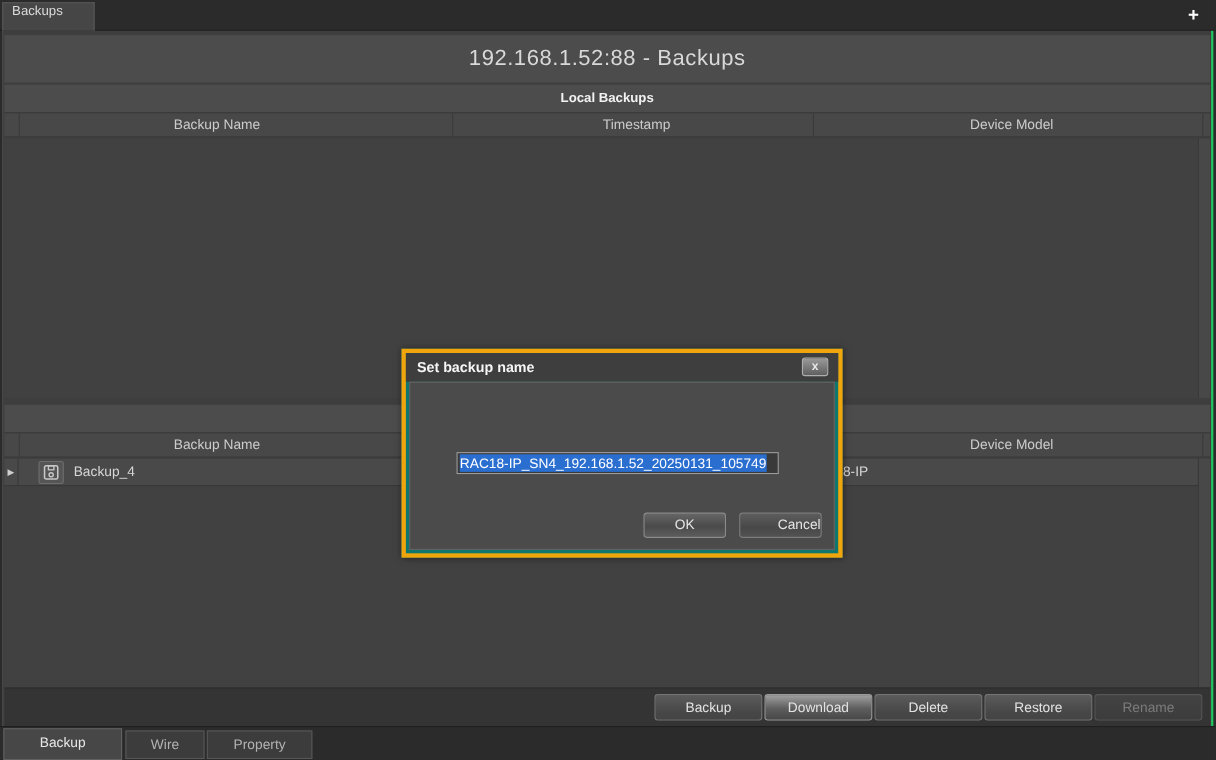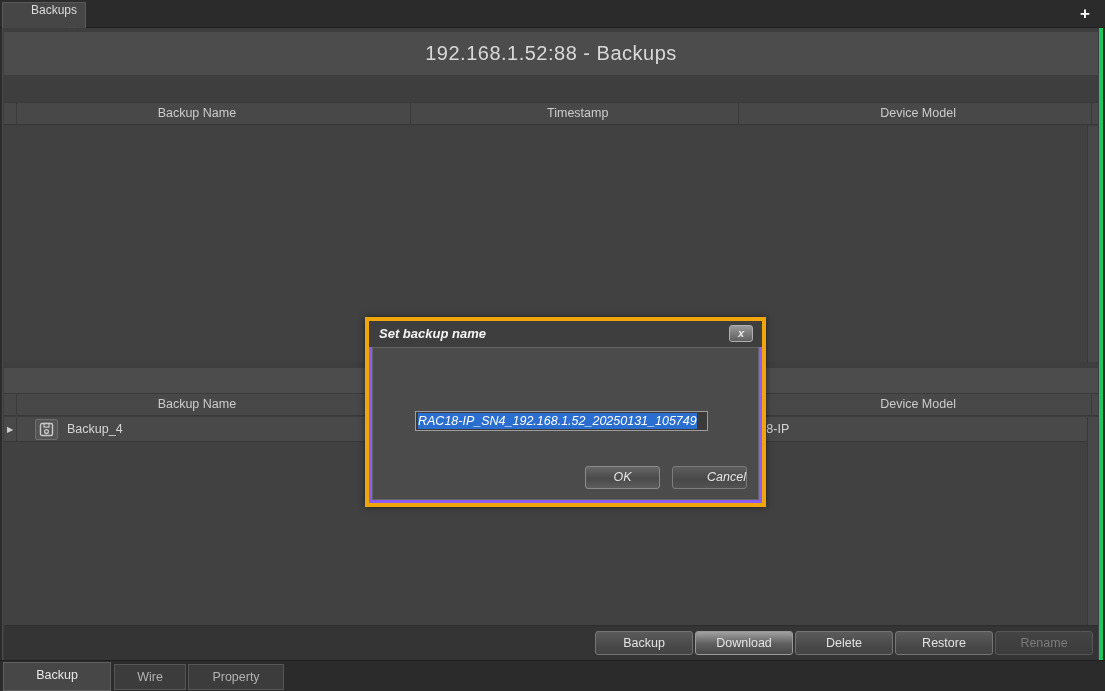--- a/index.html
+++ b/index.html
@@ -3,28 +3,28 @@
 <meta charset="utf-8">
 <style>
   * { box-sizing: border-box; margin: 0; padding: 0; }
   html,body { width:1105px; height:691px; background:#262626; overflow:hidden; }
   body { font-family:"Liberation Sans","DejaVu Sans",sans-serif; }
   #app { position:relative; width:1105px; height:691px; background:#2b2b2b; }
 
   
   .topbar { position:absolute; left:0; top:0; width:1105px; height:28px; background:#2b2b2b; border-bottom:1px solid #1f1f1f; }
   .doc-tab { position:absolute; left:2px; top:2px; height:26px; width:84px; background:#464646;
-             border:1px solid #585858; border-bottom:none; display:flex; align-items:flex-end;
+             border:1px solid #585858; border-bottom:none; display:flex; align-items:flex-start;
              padding:0 8px; gap:8px; color:#dcdcdc; font-size:12px; cursor:default;flex-direction:column; }
   .doc-tab .closex { font-size:11px; font-weight:bold; color:#cfcfcf; cursor:pointer; }
   .add-tab { position:absolute; right:9px; top:3px; width:22px; height:22px; color:#ffffff;
              font-size:17px; font-weight:bold; text-align:center; line-height:22px; cursor:pointer; }
 
   
-  .main { position:absolute; left:2px; top:28px; width:1101px; height:632px; background:#3e3e3e; border-left:1px solid #4a4a4a; border-right:4px solid #22c55e; }
+  .main { position:absolute; left:2px; top:28px; width:1101px; height:632px; background:#3e3e3e; border-left:1px solid #4a4a4a; border-right:2px solid #22c55e; }
 
   .titlebar { position:absolute; left:1px; right:1px; top:4px; height:43px; background:#4c4c4c;
               color:#d9d9d9; font-size:20px; font-weight:300; letter-spacing:.5px;
               text-align:center; line-height:43px; }
   .band { position:absolute; left:1px; right:1px; height:25px; background:#4c4c4c;
           color:#f2f2f2; font-size:12px; font-weight:bold; text-align:center; line-height:25px; }
   .band1 { top:49px; }
   .band2 { top:340px; }
 
   
@@ -64,21 +64,21 @@
   .abtn.disabled { color:#7b7b7b; background:linear-gradient(#434343,#3c3c3c); border-color:#565656; cursor:default; }
 
   
   .bottombar { position:absolute; left:0; top:660px; width:1105px; height:31px; background:#2b2b2b; border-top:1px solid #1f1f1f; }
   .vtab { position:absolute; top:3px; height:26px; background:#3c3c3c; border:1px solid #565656;
           color:#b2b2b2; font-size:12.5px; text-align:center; cursor:pointer; line-height:24px; padding:0 10px; }
   .vtab.active { top:1px; height:29px; background:#474747; color:#e8e8e8; border-color:#606060; }
 
   
   .dialog { position:absolute; left:365px; top:317px; width:401px; height:190px; z-index:10;
-            background:#8b5cf6; border:4px solid #f0a50c; box-shadow:0 0 6px rgba(0,0,0,.5);font-style:italic; }
+            background:#0f766e; border:4px solid #f0a50c; box-shadow:0 0 6px rgba(0,0,0,.5); }
   .dlg-title { position:absolute; left:0; top:0; right:0; height:26px; background:#3e3e3e;
                color:#f5f5f5; font-size:13px; font-weight:bold; line-height:26px; padding-left:10px; cursor:default; }
   .dlg-close { position:absolute; right:9px; top:4px; width:24px; height:17px; border-radius:3px;
                background:linear-gradient(#999999,#5f5f5f); border:1px solid #aeaeae;
                color:#e9e9e9; font-size:11px; font-weight:bold; text-align:center; line-height:15px; cursor:pointer; }
   .dlg-body { position:absolute; left:3px; right:3px; top:26px; bottom:3px; background:#4b4b4b;
               border:1px solid #636363; }
   .dlg-text { position:absolute; left:45px; top:20px; color:#d8d8d8; font-size:12.5px; line-height:16px; }
   .dlg-input { position:absolute; left:42px; top:63px; width:293px; height:20px; background:#3a3a3a;
                border:1px solid #9d9d9d; font-size:12.5px; line-height:18px; padding-left:2px;
@@ -100,20 +100,21 @@
       <span>Backups</span>
       <span class="closex">✕</span>
     </div>
     <div class="add-tab">+</div>
   </div>
 
   <div class="main">
 
     <div class="titlebar">192.168.1.52:88 - Backups</div>
 
+    <div class="band band1">Local Backups</div>
 
     <div class="thead t1head">
       <div class="c c0"></div>
       <div class="c c1">Backup Name</div>
       <div class="c c2">Timestamp</div>
       <div class="c c3">Device Model</div>
       <div class="c c4"></div>
     </div>
     <div class="tbody t1body">
       <div class="scrollcol"></div>

